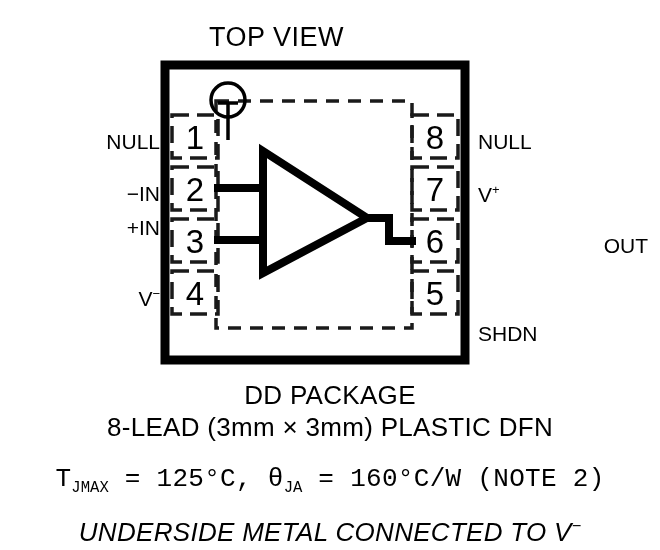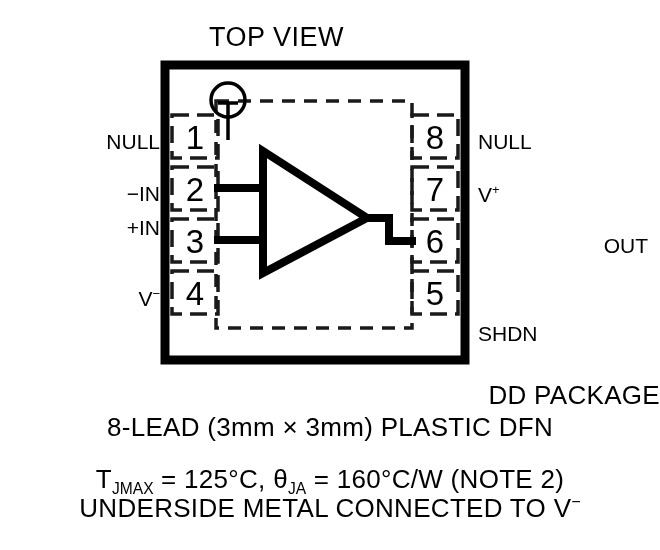--- a/index.html
+++ b/index.html
@@ -15,24 +15,24 @@
     font-size:27px;letter-spacing:0.5px;
   }
   .pinlabel{font-size:21px;}
   .left-label{text-align:right;}
   .right-label{text-align:left;}
   .sup{font-size:0.62em;vertical-align:super;letter-spacing:0;}
   .sub{font-size:0.60em;vertical-align:sub;letter-spacing:0;}
   .caption{
     left:0;width:660px;text-align:center;font-size:26px;letter-spacing:0.3px;
   }
-  #cap1{top:380px;text-align:right;}
+  #cap1{top:380px;}
   #cap2{top:412px;text-align:center;}
-  #cap3{top:464px;}
-  #cap4{top:492px;}
+  #cap3{top:464px;font-family:Liberation Mono, monospace;}
+  #cap4{top:516px;font-style:italic;}
 </style>
 </head>
 <body>
 
 <div>
 
   <div class="txt" id="title">TOP VIEW</div>
 
   <svg id="diagram" viewBox="0 0 660 550">
 

